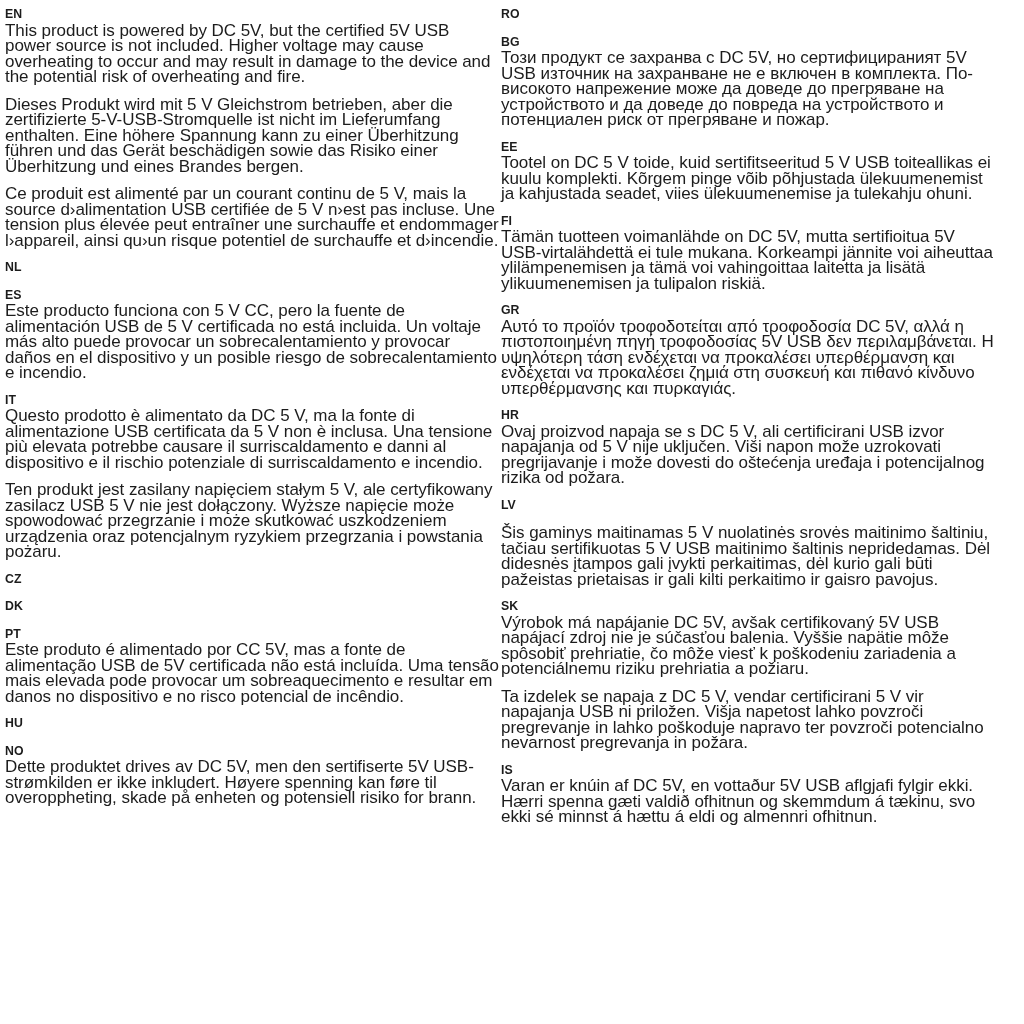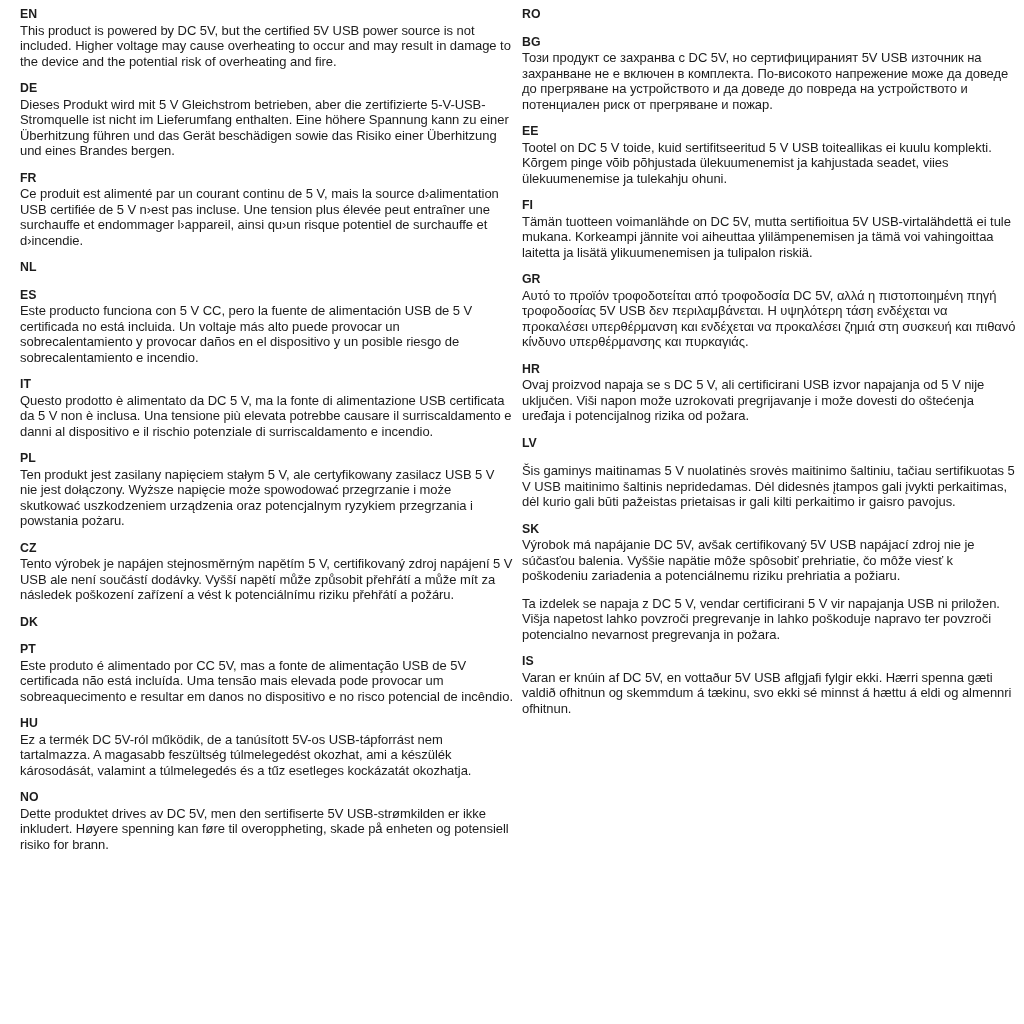--- a/index.html
+++ b/index.html
@@ -11,101 +11,96 @@
     width: 1024px;
     height: 1024px;
     overflow: hidden;
     font-family: "Liberation Sans", "DejaVu Sans", sans-serif;
     color: #1c1c1c;
     -webkit-font-smoothing: antialiased;
   }
   .page {
     display: flex;
     box-sizing: border-box;
-    padding: 7px 8px 0 20px;
-    gap: 8px;
+    padding: 7px 8px 0 5px;
+    gap: 2px;
   }
   .col {
     width: 494px;
     flex: 0 0 494px;
   }
   .lang-block {
     margin: 0 0 12px 0;
   }
   .lang-code {
     font-size: 12.3px;
     font-weight: bold;
     line-height: 15.5px;
     margin: 0;
     padding: 0;
   }
   .lang-text {
-    font-size: 13px;
+    font-size: 17px;
     line-height: 15.5px;
     letter-spacing: -0.05px;
     margin: 0;
     padding: 0;
   }
 </style>
 </head>
 <body>
 
 <div class="page">
   <div class="col">
   <section class="lang-block">
     <h2 class="lang-code">EN</h2>
     <p class="lang-text">This product is powered by DC 5V, but the certified 5V USB power source is not included. Higher voltage may cause overheating to occur and may result in damage to the device and the potential risk of overheating and fire.</p>
   </section>
 
   <section class="lang-block">
-    <h2 class="lang-code">DE</h2>
     <p class="lang-text">Dieses Produkt wird mit 5 V Gleichstrom betrieben, aber die zertifizierte 5-V-USB-Stromquelle ist nicht im Lieferumfang enthalten. Eine höhere Spannung kann zu einer Überhitzung führen und das Gerät beschädigen sowie das Risiko einer Überhitzung und eines Brandes bergen.</p>
   </section>
 
   <section class="lang-block">
-    <h2 class="lang-code">FR</h2>
     <p class="lang-text">Ce produit est alimenté par un courant continu de 5 V, mais la source d›alimentation USB certifiée de 5 V n›est pas incluse. Une tension plus élevée peut entraîner une surchauffe et endommager l›appareil, ainsi qu›un risque potentiel de surchauffe et d›incendie.</p>
   </section>
 
   <section class="lang-block">
     <h2 class="lang-code">NL</h2>
   </section>
 
   <section class="lang-block">
     <h2 class="lang-code">ES</h2>
     <p class="lang-text">Este producto funciona con 5 V CC, pero la fuente de alimentación USB de 5 V certificada no está incluida. Un voltaje más alto puede provocar un sobrecalentamiento y provocar daños en el dispositivo y un posible riesgo de sobrecalentamiento e incendio.</p>
   </section>
 
   <section class="lang-block">
     <h2 class="lang-code">IT</h2>
     <p class="lang-text">Questo prodotto è alimentato da DC 5 V, ma la fonte di alimentazione USB certificata da 5 V non è inclusa. Una tensione più elevata potrebbe causare il surriscaldamento e danni al dispositivo e il rischio potenziale di surriscaldamento e incendio.</p>
   </section>
 
   <section class="lang-block">
-    <h2 class="lang-code">PL</h2>
     <p class="lang-text">Ten produkt jest zasilany napięciem stałym 5 V, ale certyfikowany zasilacz USB 5 V nie jest dołączony. Wyższe napięcie może spowodować przegrzanie i może skutkować uszkodzeniem urządzenia oraz potencjalnym ryzykiem przegrzania i powstania pożaru.</p>
   </section>
 
   <section class="lang-block">
     <h2 class="lang-code">CZ</h2>
-    <p class="lang-text">Tento výrobek je napájen stejnosměrným napětím 5 V, certifikovaný zdroj napájení 5 V USB ale není součástí dodávky. Vyšší napětí může způsobit přehřátí a může mít za následek poškození zařízení a vést k potenciálnímu riziku přehřátí a požáru.</p>
   </section>
 
   <section class="lang-block">
     <h2 class="lang-code">DK</h2>
   </section>
 
   <section class="lang-block">
     <h2 class="lang-code">PT</h2>
     <p class="lang-text">Este produto é alimentado por CC 5V, mas a fonte de alimentação USB de 5V certificada não está incluída. Uma tensão mais elevada pode provocar um sobreaquecimento e resultar em danos no dispositivo e no risco potencial de incêndio.</p>
   </section>
 
   <section class="lang-block">
     <h2 class="lang-code">HU</h2>
-    <p class="lang-text">Ez a termék DC 5V-ról működik, de a tanúsított 5V-os USB-tápforrást nem tartalmazza. A magasabb feszültség túlmelegedést okozhat, ami a készülék károsodását, valamint a túlmelegedés és a tűz esetleges kockázatát okozhatja.</p>
   </section>
 
   <section class="lang-block">
     <h2 class="lang-code">NO</h2>
     <p class="lang-text">Dette produktet drives av DC 5V, men den sertifiserte 5V USB-strømkilden er ikke inkludert. Høyere spenning kan føre til overoppheting, skade på enheten og potensiell risiko for brann.</p>
   </section>
 </div>
   <div class="col">
   <section class="lang-block">
     <h2 class="lang-code">RO</h2>

